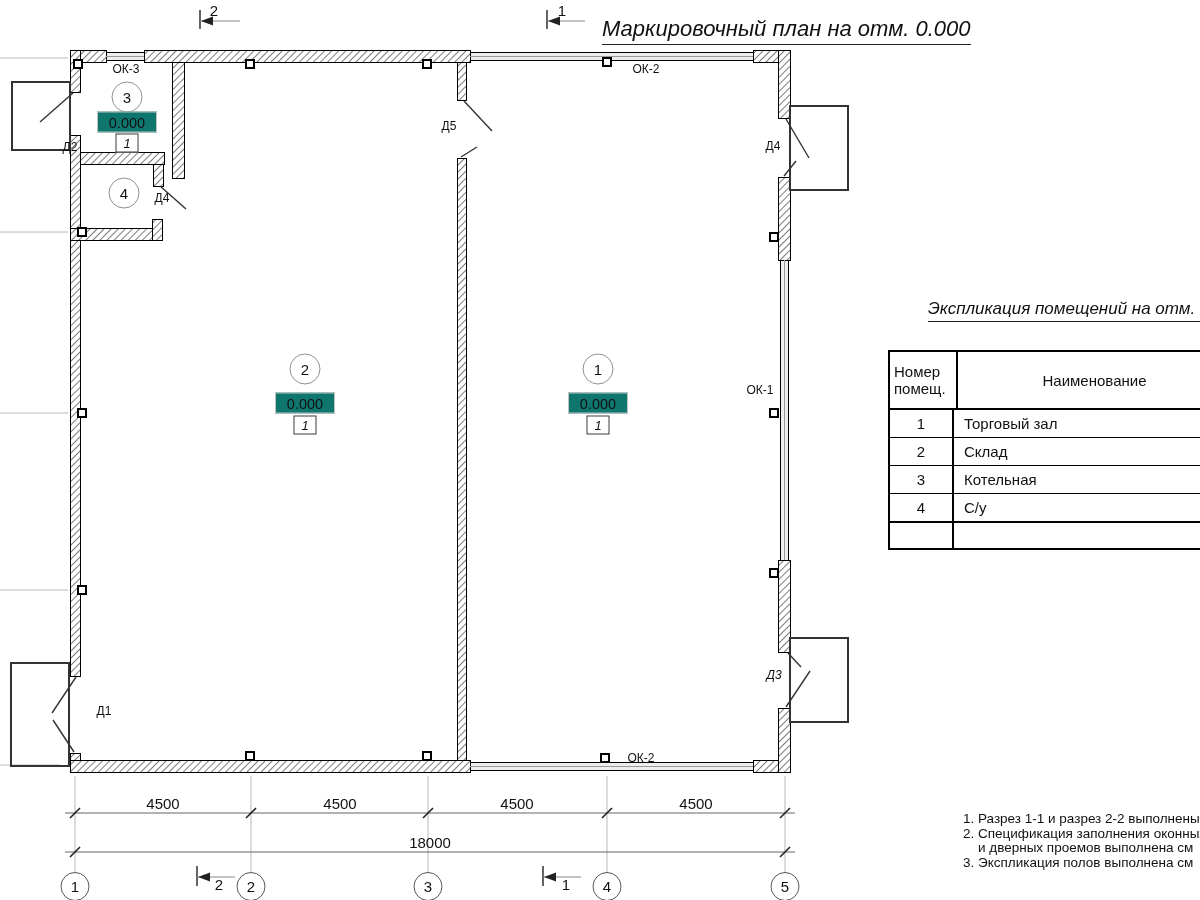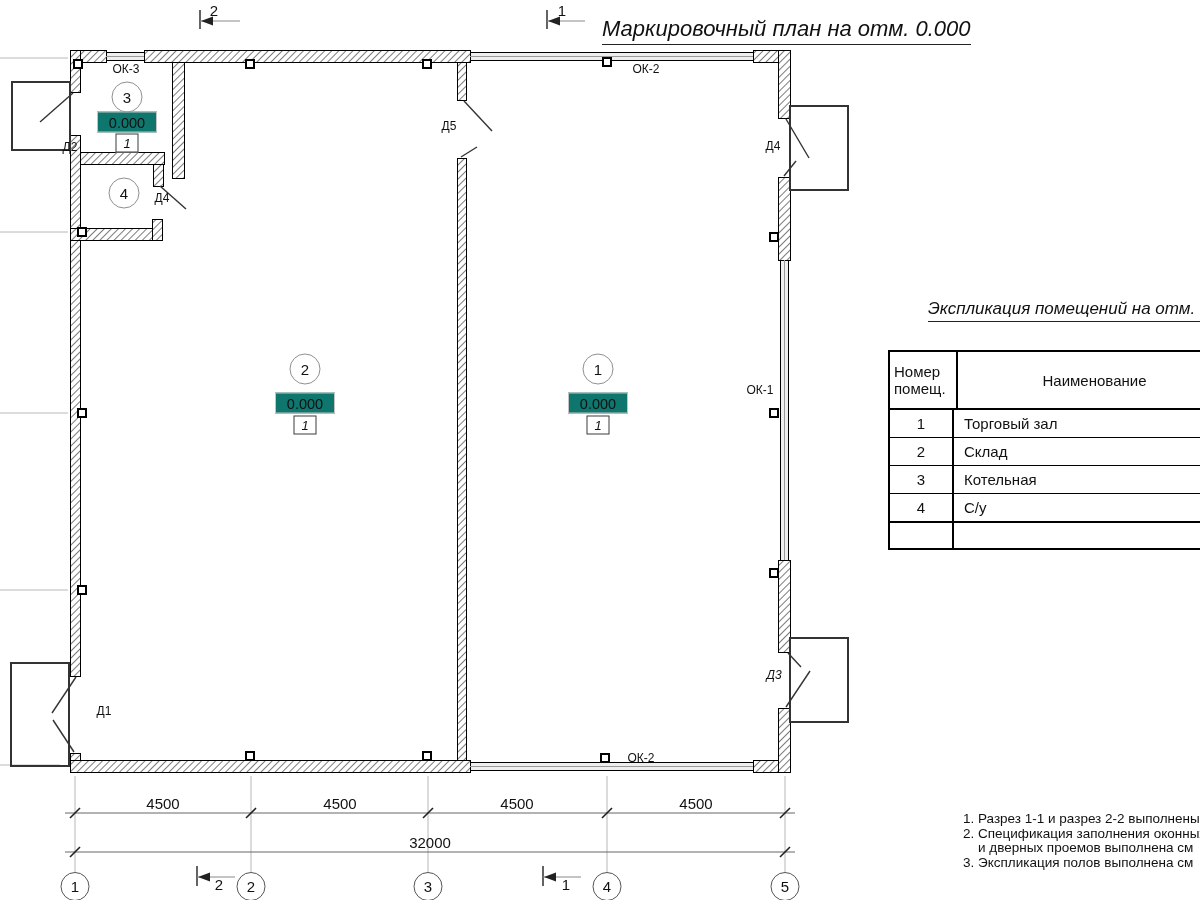--- a/index.html
+++ b/index.html
@@ -231,21 +231,21 @@
 <div class="elev" style="left:598px;top:403px;">0.000</div>
 
 <div class="flbox" style="left:127px;top:143px;">1</div>
 <div class="flbox" style="left:305px;top:425px;">1</div>
 <div class="flbox" style="left:598px;top:425px;">1</div>
 
 <div class="dim" style="left:163px;top:795px;">4500</div>
 <div class="dim" style="left:340px;top:795px;">4500</div>
 <div class="dim" style="left:517px;top:795px;">4500</div>
 <div class="dim" style="left:696px;top:795px;">4500</div>
-<div class="dim" style="left:430px;top:834px;">32000</div>
+<div class="dim" style="left:430px;top:834px;">18000</div>
 
 <div class="bubble" style="left:75px;top:872px;">1</div>
 <div class="bubble" style="left:251px;top:872px;">2</div>
 <div class="bubble" style="left:428px;top:872px;">3</div>
 <div class="bubble" style="left:607px;top:872px;">4</div>
 <div class="bubble" style="left:785px;top:872px;">5</div>
 
 <div class="tbl-title">Экспликация помещений на отм. 0.000</div>
 <div class="expl-table">
   <div class="tr th">

